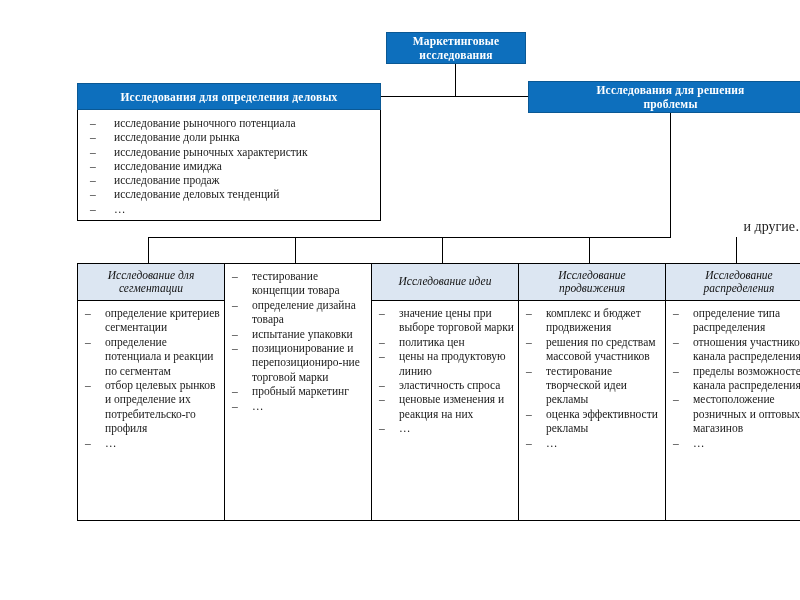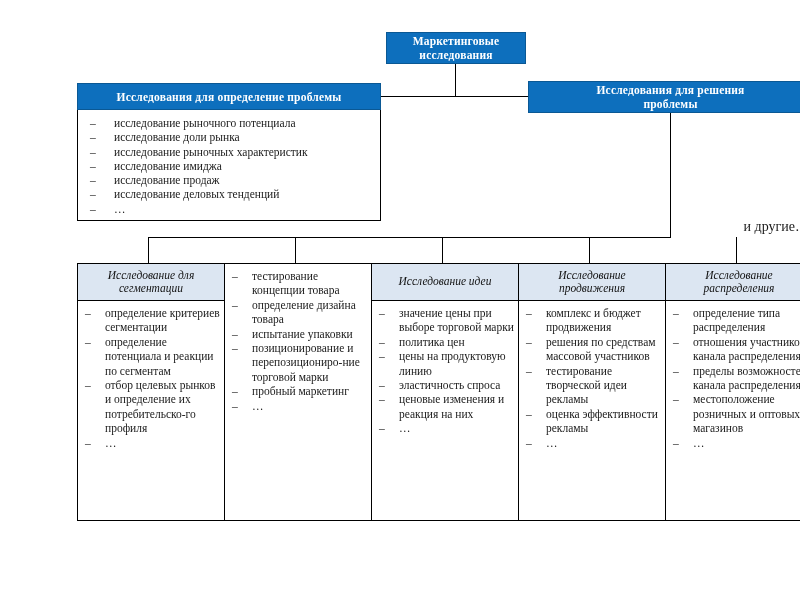--- a/index.html
+++ b/index.html
@@ -177,21 +177,21 @@
   <div class="line vline" style="left:695px; top:237px; height:26px;"></div>
 
   <div class="blue-box" id="root-box">
     <div>
       <span>Маркетинговые</span>
       <span>исследования</span>
     </div>
   </div>
 
   <div class="blue-box" id="left-header-box">
-    <span>Исследования для определение проблемы</span>
+    <span>Исследования для определения деловых</span>
   </div>
 
   <div id="left-panel">
     <ul class="plain-list">
       <li>
         <span class="dash">–</span>
         <span class="itemtext">исследование рыночного потенциала</span>
       </li>
       <li>
         <span class="dash">–</span>

